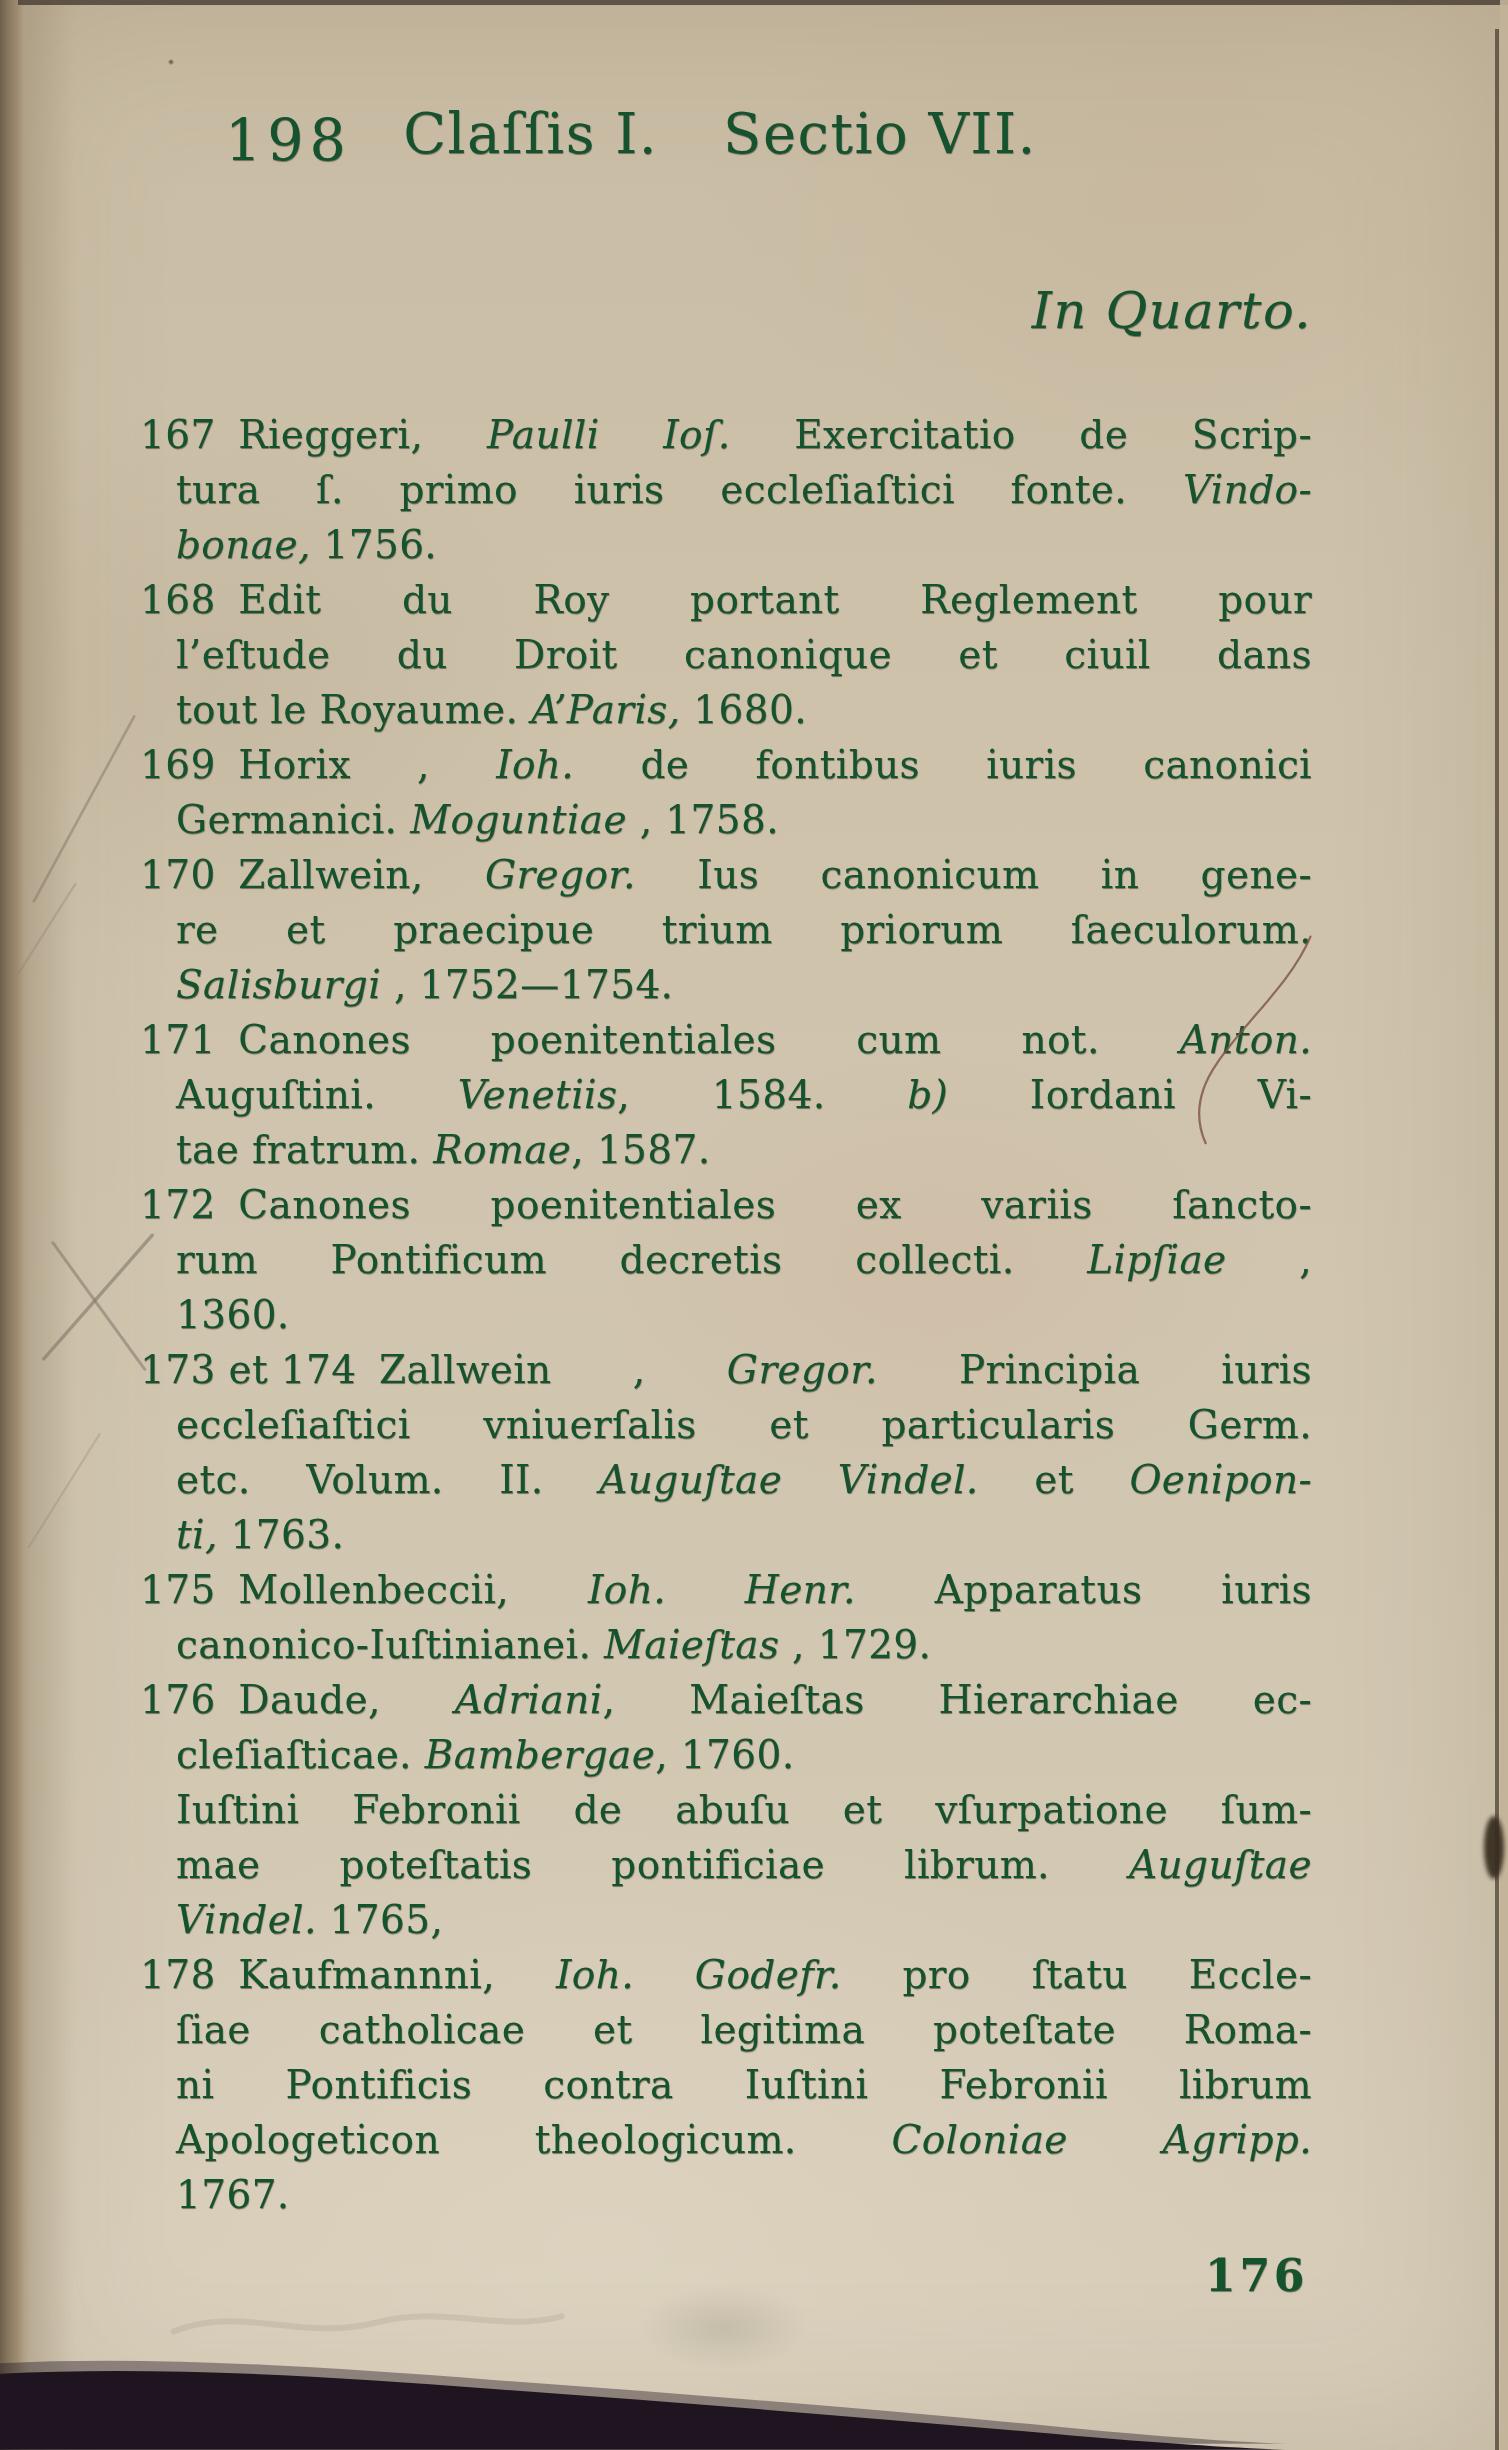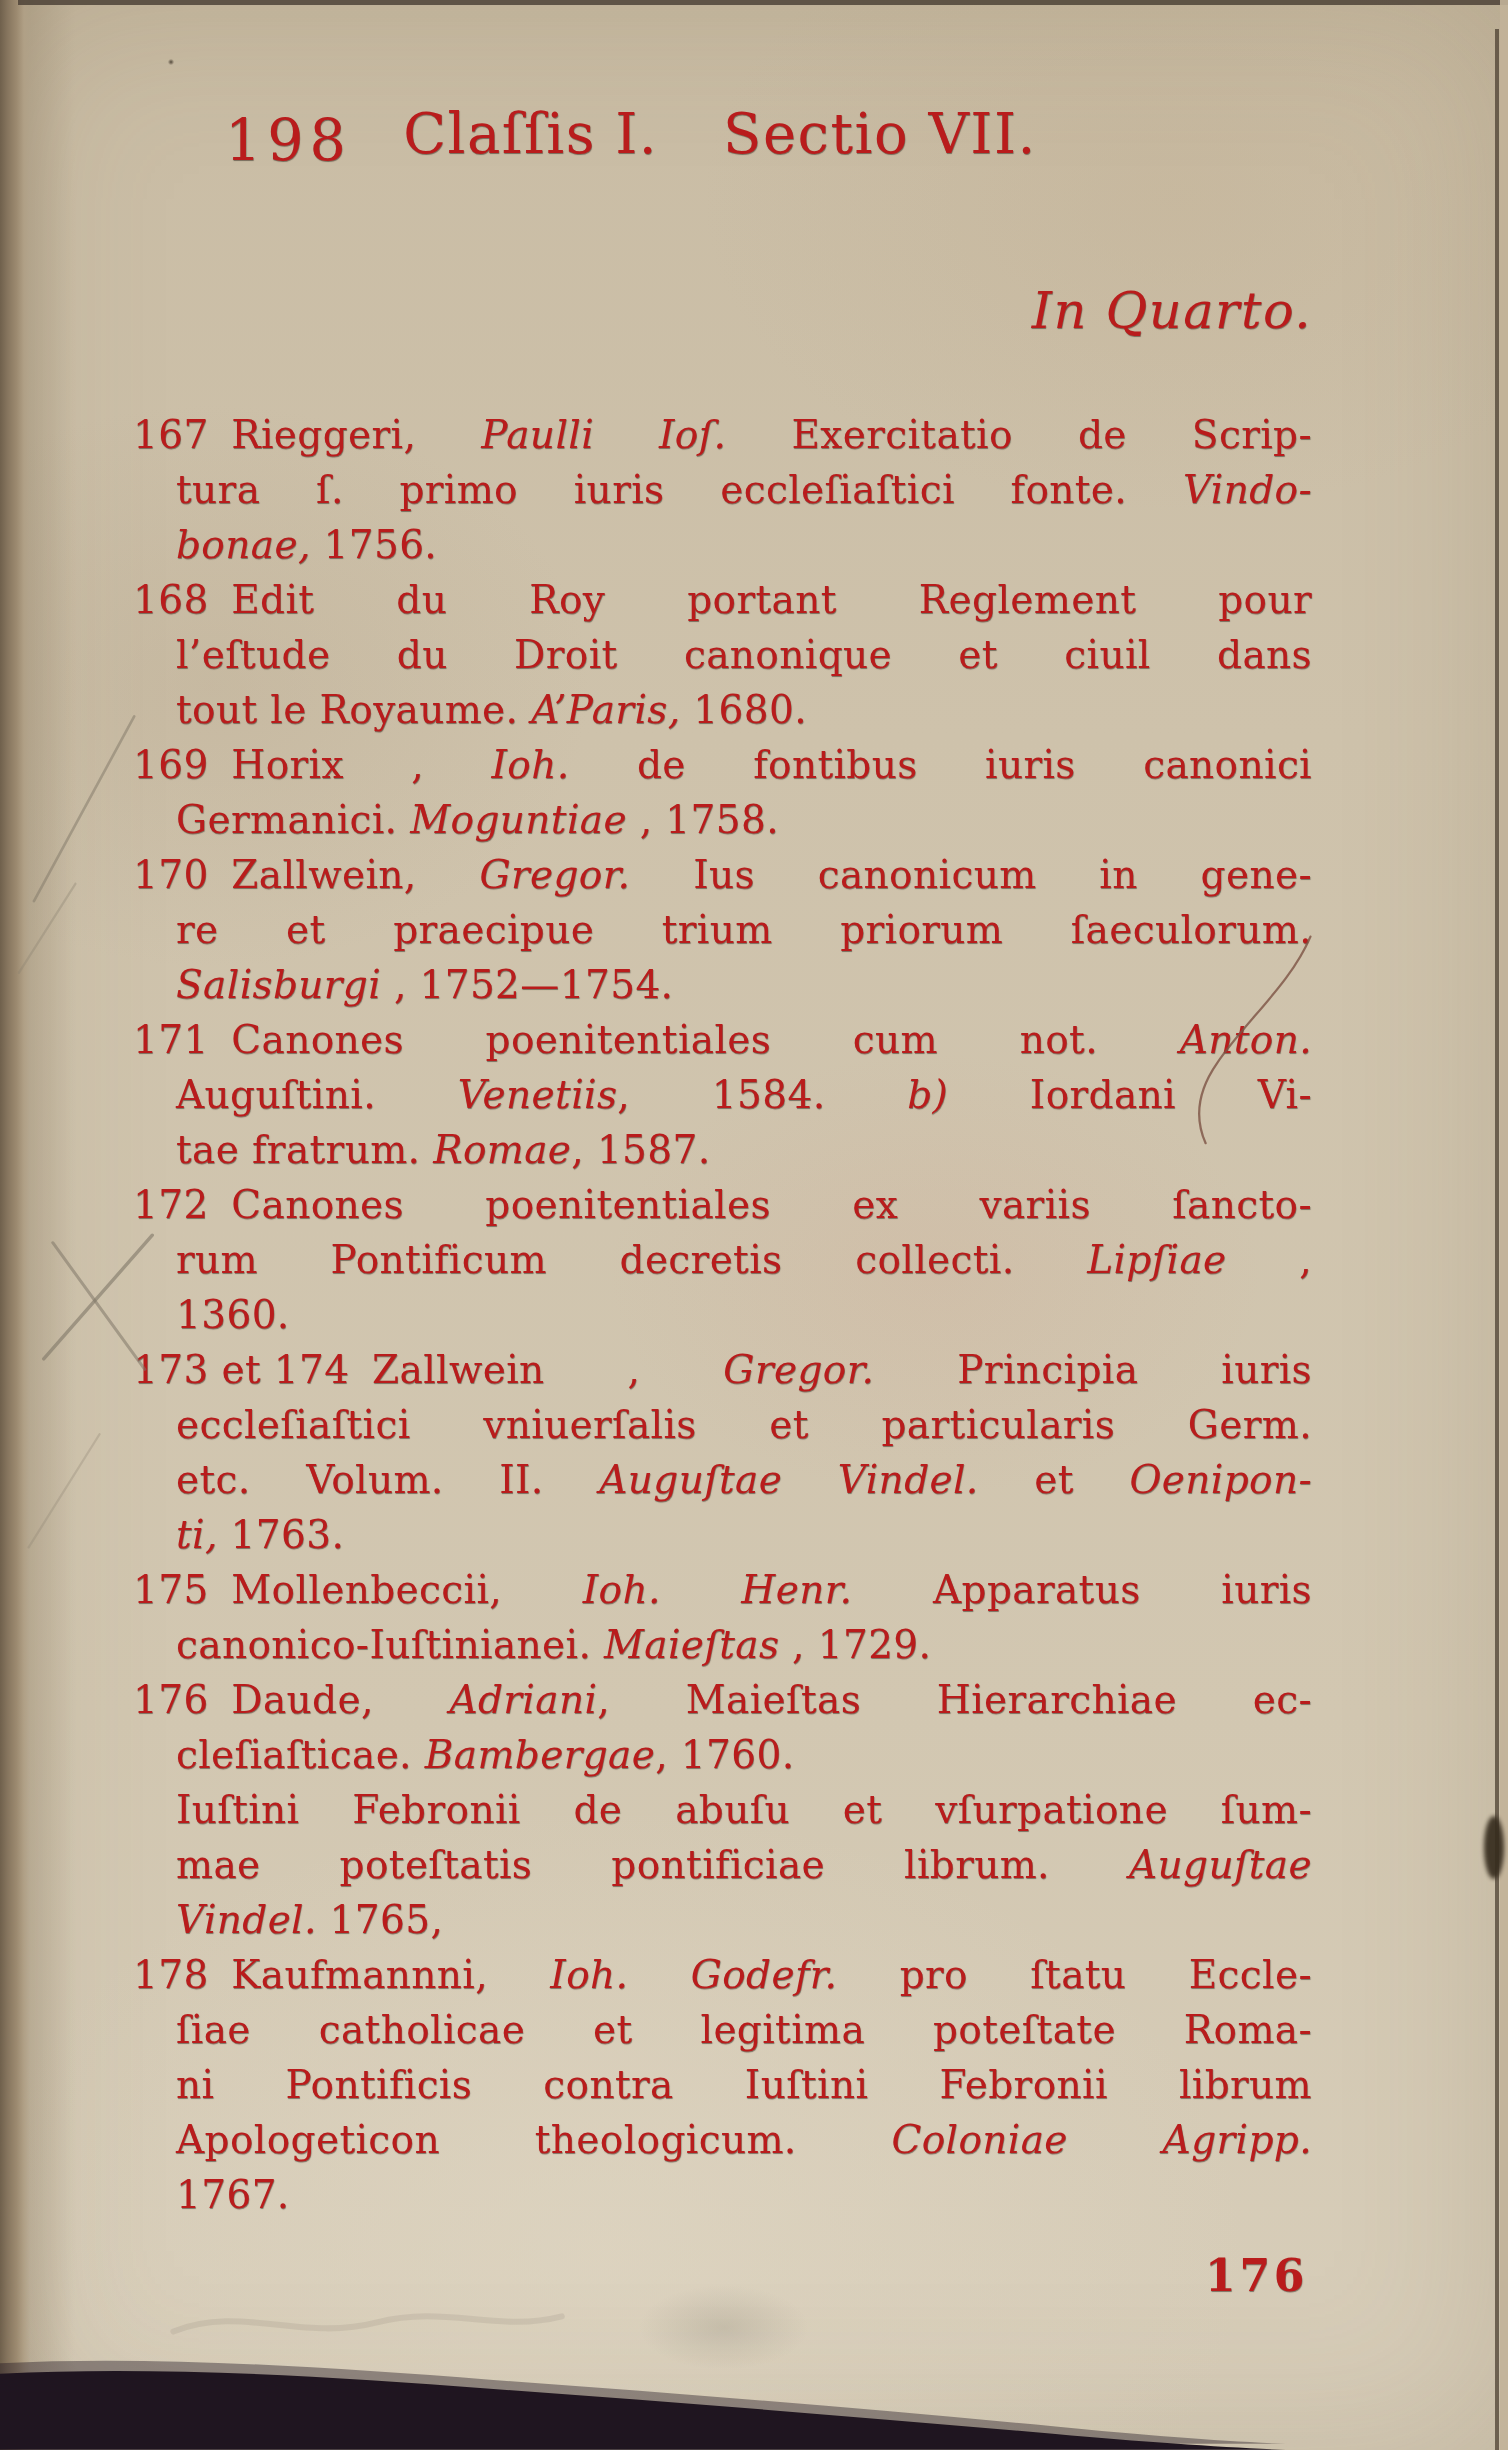--- a/index.html
+++ b/index.html
@@ -21,31 +21,31 @@
   #left-edge{position:absolute;left:0;top:0;width:75px;height:2450px;
     background:linear-gradient(90deg,#6f604c 0px,#86755e 7.5px,#9c8a70 16.6px,#b0a086 24px,
       rgba(154,138,113,.40) 30px,rgba(154,138,113,0) 75px);}
   #top-edge{position:absolute;left:18px;right:0;top:0;height:5.3px;background:#5044355;
     background-color:#51453a;opacity:.88;}
   #right-paper{position:absolute;left:1500px;top:0;width:8.3px;height:2450px;background:#c2b399;opacity:.9;}
   #right-crease{position:absolute;left:1495px;top:29px;width:3.8px;height:2421px;background:#483c2e;opacity:.72;}
   #right-blob{position:absolute;left:1484px;top:1816px;width:19.6px;height:63px;border-radius:50%;
     background:#362c1e;filter:blur(2.3px);opacity:.92;}
   
-  .ink{color:#b91c1c;text-shadow:0.5px 0.5px 0.8px rgba(41,31,21,.5);}
+  .ink{color:#14532d;text-shadow:0.5px 0.5px 0.8px rgba(41,31,21,.5);}
   #page-number{position:absolute;left:225px;top:107px;font-size:57px;letter-spacing:6px;}
   #running-header{position:absolute;left:128px;top:101px;width:1184px;text-align:center;
     font-size:56px;letter-spacing:1.5px;}
   #running-header .gap{display:inline-block;width:65px;}
   #section-heading{position:absolute;left:128px;top:281px;width:1184px;text-align:right;
     font-style:italic;font-size:51px;letter-spacing:1.5px;}
   #entries{position:absolute;left:128px;top:407px;width:1184px;font-size:39px;line-height:55px;
     letter-spacing:0.4px;}
   .line{margin-left:48px;}
-  .line.first{margin-left:5px;}
+  .line.first{margin-left:12px;}
   .line.just{text-align:justify;text-align-last:justify;text-justify:inter-word;}
   .num{display:inline-block;margin-right:22.6px;}
   .it{font-style:italic;}
   #catchword{position:absolute;left:1205px;top:2250px;font-size:44px;font-weight:bold;letter-spacing:3.8px;}
   #artifacts{position:absolute;left:0;top:0;pointer-events:none;}
 </style>
 </head>
 <body>
 
 <div id="page">

